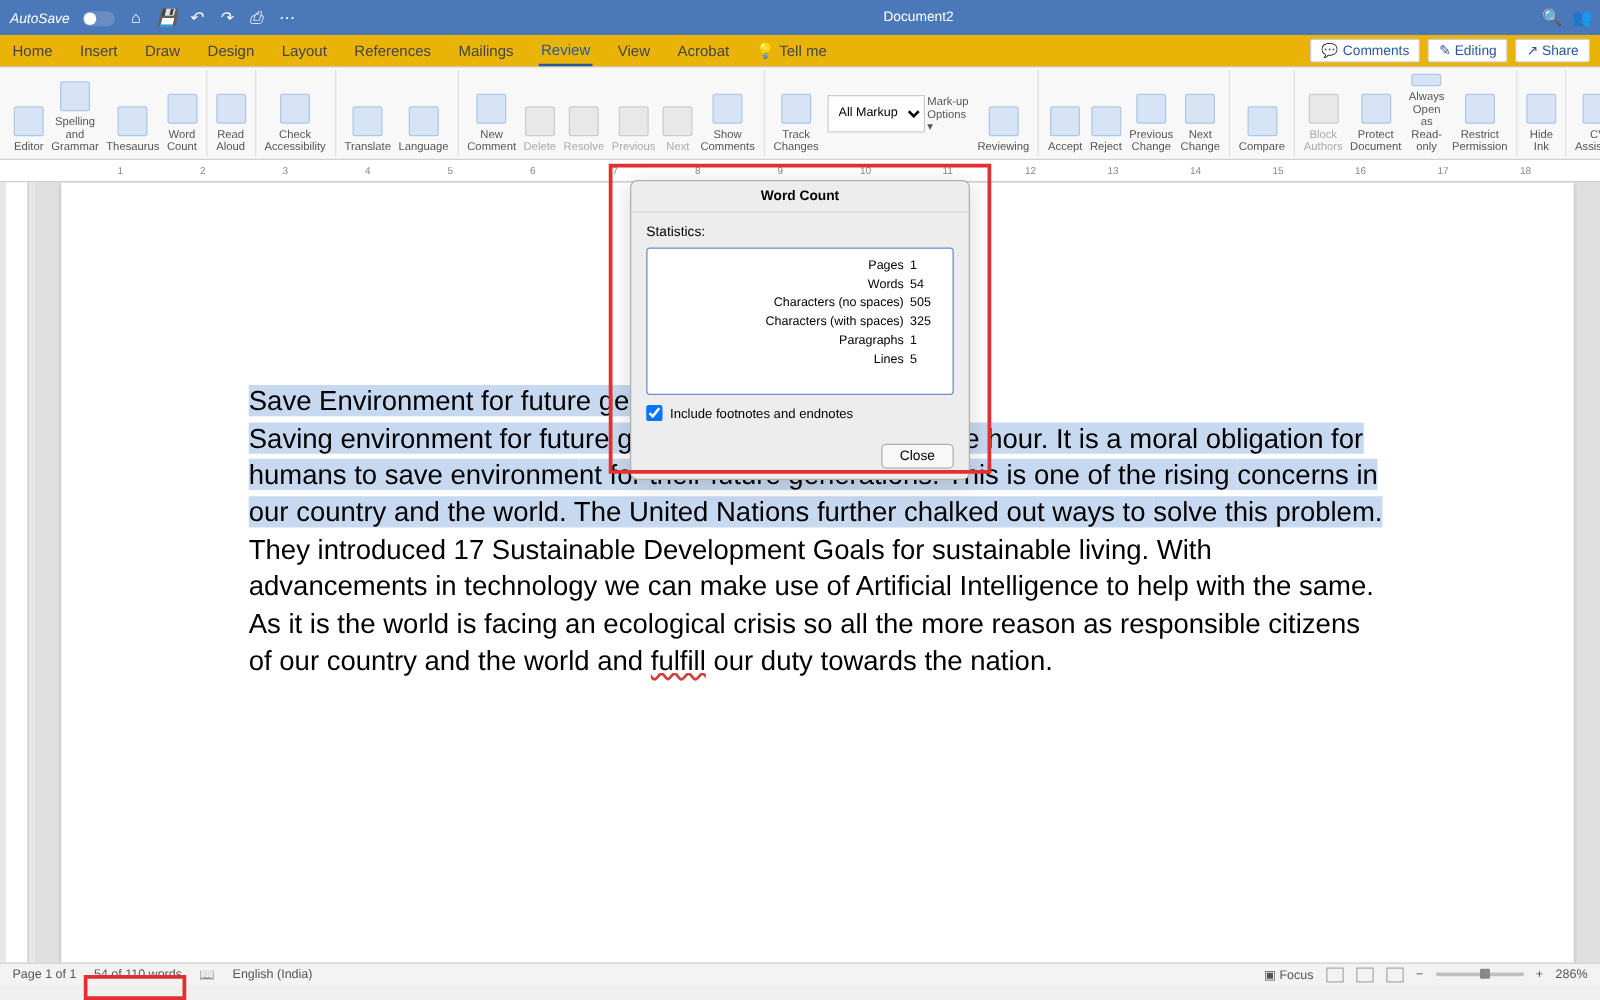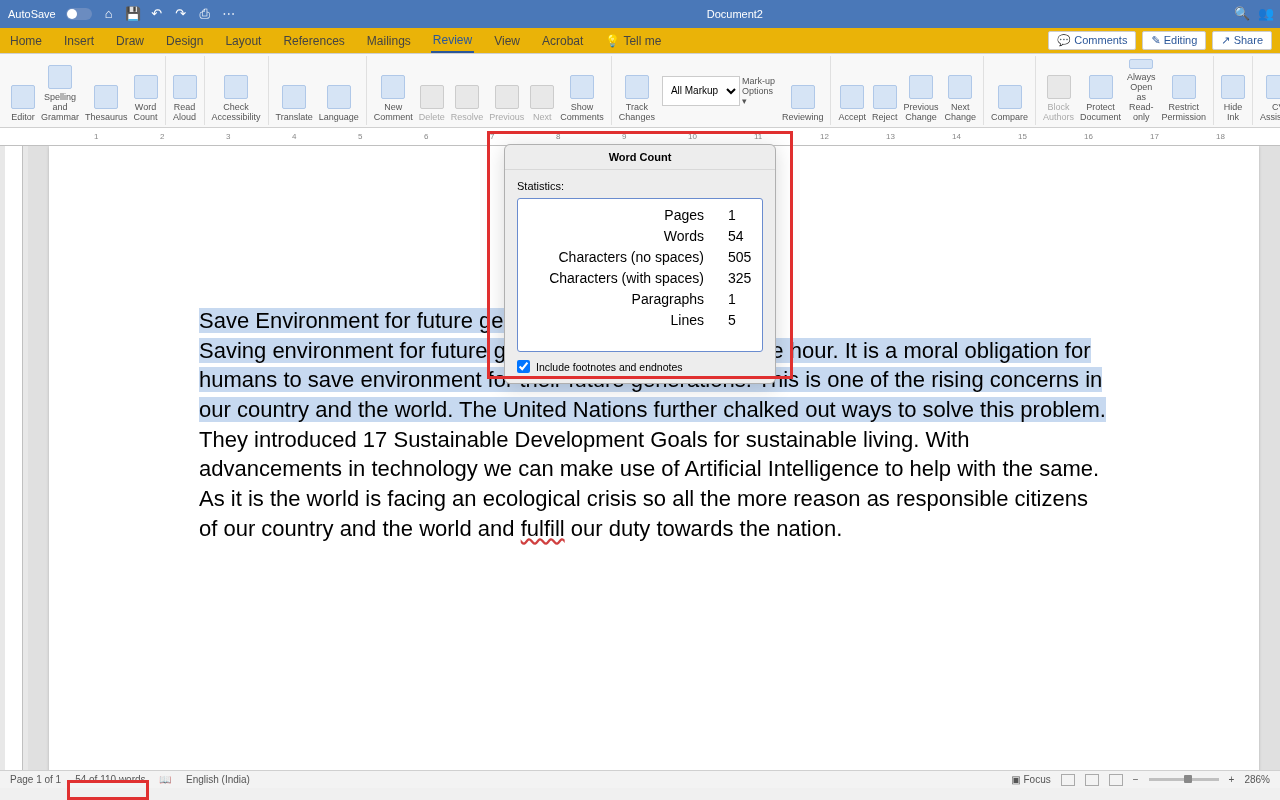--- a/index.html
+++ b/index.html
@@ -1,20 +1,20 @@
 <!DOCTYPE html>
 <html><head>
 <meta charset="utf-8">
 <style>
 * { margin: 0; padding: 0; box-sizing: border-box; font-family: -apple-system, "Segoe UI", sans-serif; }
 body { background: #f0f0f0; width: 1280px; height: 800px; overflow: hidden; position: relative; }
 
 
 .title-bar { height: 28px; background: #4a78b8; display: flex; align-items: center; color: white; font-size: 11px; padding: 0 8px; }
-.title-bar-left { display: flex; align-items: center; gap: 10px; }
+.title-bar-left { display: flex; align-items: flex-end; gap: 10px; font-style: italic; }
 .title-bar-center { flex: 1; text-align: center; font-weight: 500; }
 .title-bar-right { display: flex; gap: 10px; }
 .autosave-label { color: white; }
 .autosave-toggle { width: 26px; height: 12px; background: #6b8cc0; border-radius: 6px; display: inline-flex; align-items: center; position: relative; }
 .autosave-toggle::before { content: ''; width: 10px; height: 10px; background: white; border-radius: 5px; position: absolute; left: 1px; }
 .tb-icon { width: 14px; height: 14px; display: inline-block; color: white; font-size: 13px; line-height: 14px; text-align: center; }
 
 
 .tabs { height: 26px; background: #eab308; border-bottom: 1px solid #d0d0d0; display: flex; align-items: center; padding: 0 8px; gap: 18px; font-size: 12px; color: #444; }
 .tab { cursor: pointer; padding: 4px 2px; }
@@ -43,21 +43,21 @@
 .doc-text { font-family: "Calibri", sans-serif; font-size: 22px; line-height: 1.35; color: #000; }
 .hl { background: #c7d9f0; }
 .underline-red { text-decoration: underline wavy #d04040; text-align: center; }
 
 
 .dialog { position: absolute; left: 504px; top: 144px; width: 272px; background: #ededed; border: 1px solid #b0b0b0; border-radius: 6px; box-shadow: 0 4px 20px rgba(0,0,0,.15); }
 .dialog-title { text-align: center; font-size: 11px; font-weight: 600; padding: 6px; border-bottom: 1px solid #d8d8d8; }
 .dialog-body { padding: 10px 12px; font-size: 11px; }
 .stats-label { margin-bottom: 6px; }
 .stats-box { background: white; border: 1px solid #6a8ccf; border-radius: 3px; padding: 6px 10px 20px; }
-.stat-row { display: flex; justify-content: flex-end; gap: 24px; line-height: 1.5; font-size: 14px; }
+.stat-row { display: flex; justify-content: flex-end; gap: 5px; line-height: 1.5; font-size: 10px; }
 .stat-row .val { width: 24px; text-align: left; }
 .check-row { margin-top: 8px; display: flex; align-items: center; gap: 6px; font-size: 10.5px; }
 .dialog-footer { padding: 8px 12px; text-align: right; }
 .close-btn { background: #f8f8f8; border: 1px solid #b0b0b0; border-radius: 4px; padding: 3px 14px; font-size: 11px; }
 
 
 .red-box-dialog { position: absolute; left: 487px; top: 131px; width: 306px; height: 248px; border: 3px solid #e03030; pointer-events: none; z-index: 10; }
 .red-box-status { position: absolute; left: 67px; bottom: 0px; width: 82px; height: 20px; border: 3px solid #e03030; pointer-events: none; z-index: 10; }
 
 
@@ -323,20 +323,23 @@
       <div class="stat-row">
           <span>Lines</span>
           <span class="val">5</span>
         </div>
     </div>
     <div class="check-row">
       <input type="checkbox" checked="" style="">
       <span>Include footnotes and endnotes</span>
     </div>
   </div>
+  <div class="dialog-footer">
+    <button class="close-btn">Close</button>
+  </div>
 </div>
 
 <div class="red-box-dialog"></div>
 <div class="red-box-status"></div>
 
 <div class="status-bar">
   <span>Page 1 of 1</span>
   <span>54 of 110 words</span>
   <span>📖</span>
   <span>English (India)</span>

